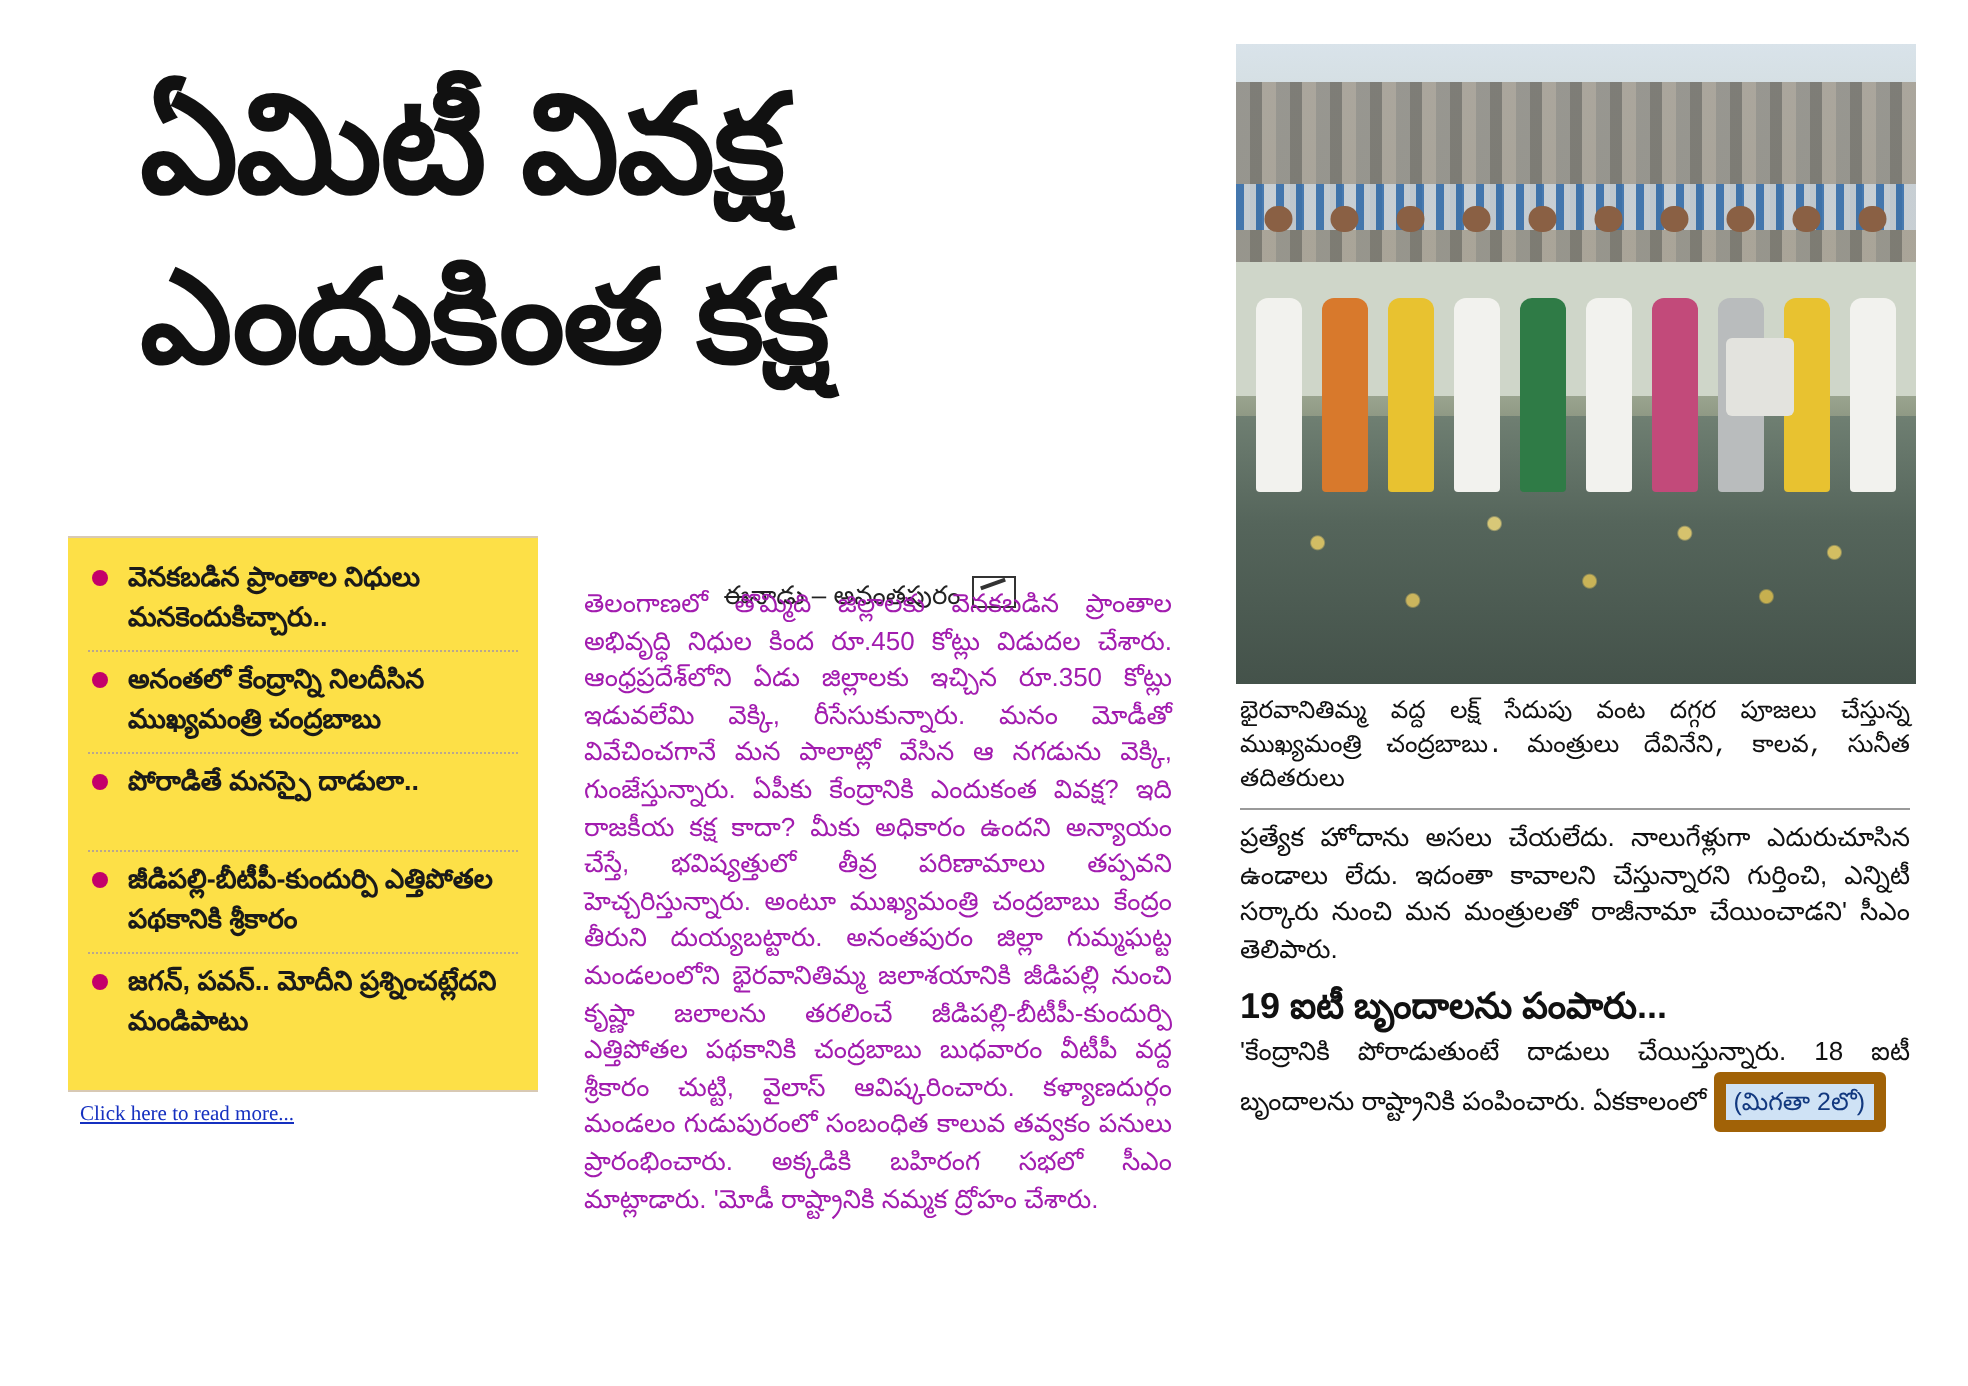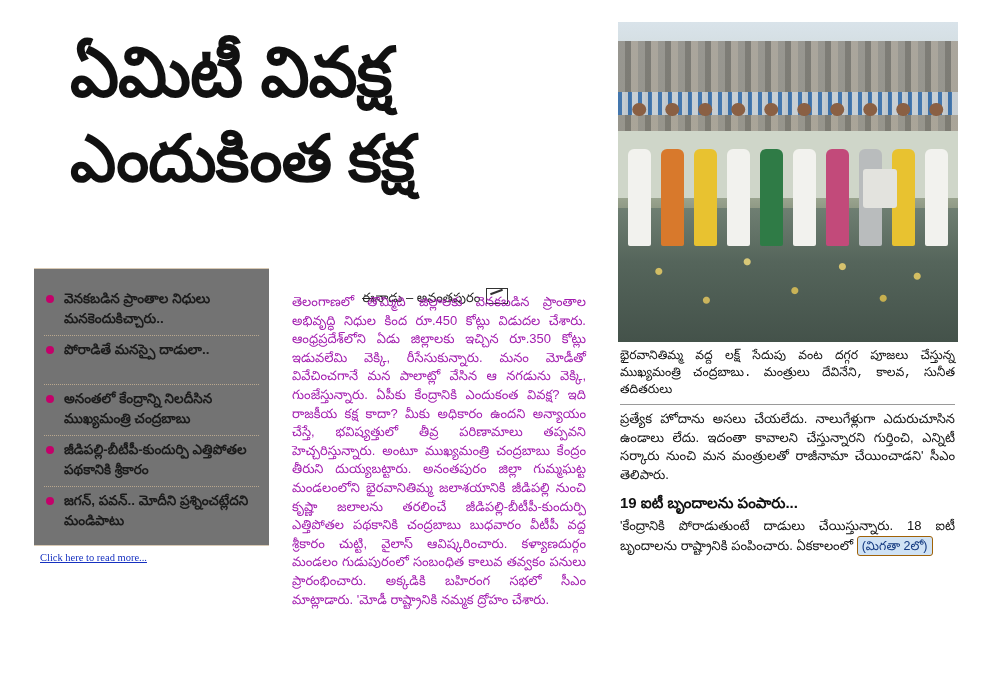--- a/index.html
+++ b/index.html
@@ -44,25 +44,25 @@
     white-space: nowrap;
   }
 
   
   .bullet-box {
     position: absolute;
     left: 34px;
     top: 268px;
     width: 235px;
     height: 278px;
-    background: #737373;
+    background: #fde047;
     border-top: 1px solid #d8c9b4;
     border-bottom: 1px solid #d8c9b4;
     box-sizing: border-box;
-    padding: 20px 10px 4px 10px;
+    padding: 10px 10px 4px 10px;
   }
   .bullet-item {
     position: relative;
     padding-left: 20px;
     margin-bottom: 4px;
     font-size: 13.5px;
     line-height: 20px;
     color: #1a1a1a;
     font-weight: bold;
     border-bottom: 1px dotted #b9a78e;
@@ -249,27 +249,27 @@
     top: 410px;
     width: 335px;
     font-size: 13px;
     line-height: 18.6px;
     color: #111111;
     text-align: justify;
   }
   .sub-head {
     margin-top: 10px;
     margin-bottom: 4px;
-    font-size: 15px;
+    font-size: 18px;
     font-weight: bold;
   }
   .contd {
     display: inline-block;
     background: #cfe2f5;
-    border: 1px solid #a16207;
+    border: 6px solid #a16207;
     border-radius: 3px;
     padding: 0 4px;
     color: #12387f;
     font-size: 12.5px;
     white-space: nowrap;
   }
 </style>
 </head>
 <body>
 
@@ -280,25 +280,25 @@
     <div class="line2">ఎందుకింత కక్ష</div>
   </div>
 
   <div class="bullet-box">
     <div class="bullet-item">
       <span class="bullet-dot"></span>
       <span>వెనకబడిన ప్రాంతాల నిధులు మనకెందుకిచ్చారు..</span>
     </div>
     <div class="bullet-item">
       <span class="bullet-dot"></span>
+      <span>అనంతలో కేంద్రాన్ని నిలదీసిన ముఖ్యమంత్రి చంద్రబాబు</span>
+    </div>
+    <div class="bullet-item">
+      <span class="bullet-dot"></span>
       <span>పోరాడితే మనస్పై దాడులా..</span>
-    </div>
-    <div class="bullet-item">
-      <span class="bullet-dot"></span>
-      <span>అనంతలో కేంద్రాన్ని నిలదీసిన ముఖ్యమంత్రి చంద్రబాబు</span>
     </div>
     <div class="bullet-item">
       <span class="bullet-dot"></span>
       <span>జీడిపల్లి-బీటీపీ-కుందుర్పి ఎత్తిపోతల పథకానికి శ్రీకారం</span>
     </div>
     <div class="bullet-item">
       <span class="bullet-dot"></span>
       <span>జగన్, పవన్.. మోదీని ప్రశ్నించట్లేదని మండిపాటు</span>
     </div>
   </div>

